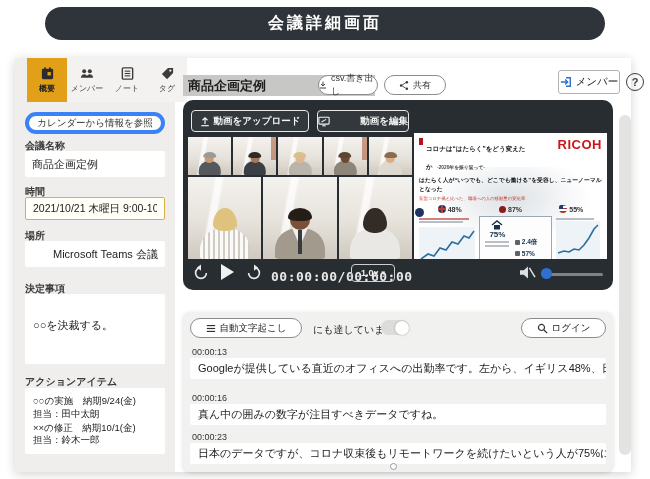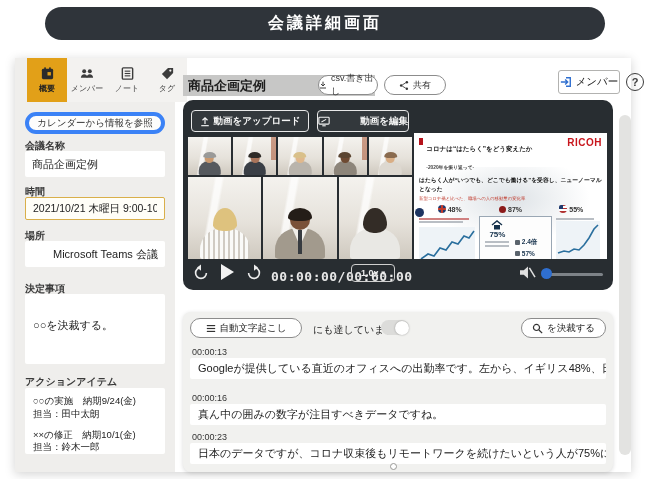--- a/index.html
+++ b/index.html
@@ -25,21 +25,21 @@
   .cal-btn { position:absolute; left:10px; top:54px; width:140px; height:22px; background:#fdfdfc;
     border:4px solid #3b82f6; border-radius:11px; font-size:9.5px; color:#333; cursor:pointer;
     font-family:inherit; }
   .flabel { position:absolute; left:10px; font-size:10px; font-weight:bold; color:#3a3a3a; }
   .finput { position:absolute; left:10px; width:140px; height:26px; background:#fff; border:none;
     border-radius:2px; font-size:11px; color:#222; padding:0 7px; font-family:inherit; }
   .finput.time { border:1.5px solid #d9af4a; background:#fffef7; height:23px; font-size:10.5px; }
   .fbox { position:absolute; left:10px; width:140px; background:#fff; border-radius:2px; font-size:11px; color:#222; }
   .fbox.decisions { top:236px; height:70px; padding:24px 8px 0; }
   .fbox.items { top:330px; height:66px; padding:7px 8px; font-size:9.5px; line-height:1.35; }
-  .fbox.items .gap { margin-top:8px; }
+  .fbox.items .gap { margin-top:1px; }
 
   
   .title-strip { position:absolute; left:168px; top:17px; width:192px; height:21px; background:#c7c7c6; }
   .main-title { position:absolute; left:173px; top:19px; font-size:13px; font-weight:bold; color:#1d1d1d; }
   .pill-btn { position:absolute; height:20px; background:#fff; border:1px solid #8c8c8c; border-radius:10px;
     display:flex; align-items:center; justify-content:center; gap:4px; font-size:9px; color:#333; cursor:pointer; }
   .csv-btn { left:303px; top:17px; width:60px; }
   .share-btn { left:369px; top:17px; width:62px; }
   .login-btn { position:absolute; left:543px; top:12px; width:62px; height:24px; background:#fff;
     border:1px solid #b2b2b0; border-radius:3px; display:flex; align-items:center; justify-content:center;
@@ -81,21 +81,21 @@
   .t8{--skin:#e6bd92;--hair:#332c26;--suit:#e9e8e4} .t8 .hair{height:calc(var(--hw)*1.25); border-radius:50% 50% 46% 46%/70% 70% 34% 34%;}
 
   
   .slide { position:absolute; left:231px; top:33px; width:193px; height:126px; background:#fff; padding:4px 5px; overflow:hidden; }
   .slide .map { position:absolute; left:10px; top:34px; width:173px; height:80px;
     background:radial-gradient(ellipse at 50% 40%, #dde2e6 0%, rgba(255,255,255,0) 65%); }
   .sl-head { display:flex; align-items:flex-start; gap:3px; position:relative; }
   .sl-red { width:6px; height:7px; background:#b5121b; margin-top:1px; }
   .sl-title { font-size:6.5px; font-weight:bold; color:#1c1c1c; line-height:1.2; }
   .sl-sub { font-size:4.8px; font-weight:bold; color:#444; }
-  .sl-brand { margin-left:auto; font-size:10px; font-weight:bold; color:#c8161d; letter-spacing:.5px;padding-left:24px; }
+  .sl-brand { margin-left:auto; font-size:13px; font-weight:bold; color:#c8161d; letter-spacing:.5px;padding-left:24px; }
   .sl-headline { font-size:5.8px; font-weight:bold; color:#111; margin-top:3px; position:relative; }
   .sl-note { font-size:4.4px; color:#c0392b; margin-top:2px; position:relative; }
   .sl-stats { display:flex; justify-content:space-around; margin-top:4px; position:relative; }
   .sl-stat { display:flex; align-items:center; gap:2px; font-size:7px; font-weight:bold; color:#333; }
   .flag { width:8px; height:8px; border-radius:50%; }
   .flag.uk { background:linear-gradient(0deg,transparent 38%,#c0392b 38% 62%,transparent 62%),
              linear-gradient(90deg,transparent 38%,#c0392b 38% 62%,transparent 62%),#1f3a6e; }
   .flag.jp { background:#8b1a1a; width:7px; height:7px; }
   .flag.us { background:linear-gradient(180deg,#b03030 0 1.5px,#fff 1.5px 3px,#b03030 3px 4.5px,#fff 4.5px 6px,#b03030 6px 8px); position:relative; }
   .flag.us::after { content:""; position:absolute; left:0; top:0; width:4px; height:4px; background:#1f3a6e; border-radius:2px 0 0 0; }
@@ -437,21 +437,21 @@
       </div>
       <div class="as-label">にも達しています</div>
       <div class="toggle">
           <div class="knob"></div>
         </div>
       <div class="tr-btn search-btn">
         <svg width="11" height="11" viewBox="0 0 13 13">
           <circle cx="5.3" cy="5.3" r="3.6" fill="none" stroke="#333" stroke-width="1.4"></circle>
           <line x1="8.2" y1="8.2" x2="12" y2="12" stroke="#333" stroke-width="1.5"></line>
         </svg>
-        <span>を決裁する</span>
+        <span>ログイン</span>
       </div>
 
       <div class="en-time" style="top:35px">00:00:13</div>
       <div class="en-bar" style="top:46px">Googleが提供している直近のオフィスへの出勤率です。左から、イギリス48%、日本87%、アメリカ55%です。</div>
 
       <div class="en-time" style="top:81px">00:00:16</div>
       <div class="en-bar" style="top:92px">真ん中の囲みの数字が注目すべきデータですね。</div>
 
       <div class="en-time" style="top:120px">00:00:23</div>
       <div class="en-bar" style="top:131px">日本のデータですが、コロナ収束後もリモートワークを続けたいという人が75%にも達しています。</div>

